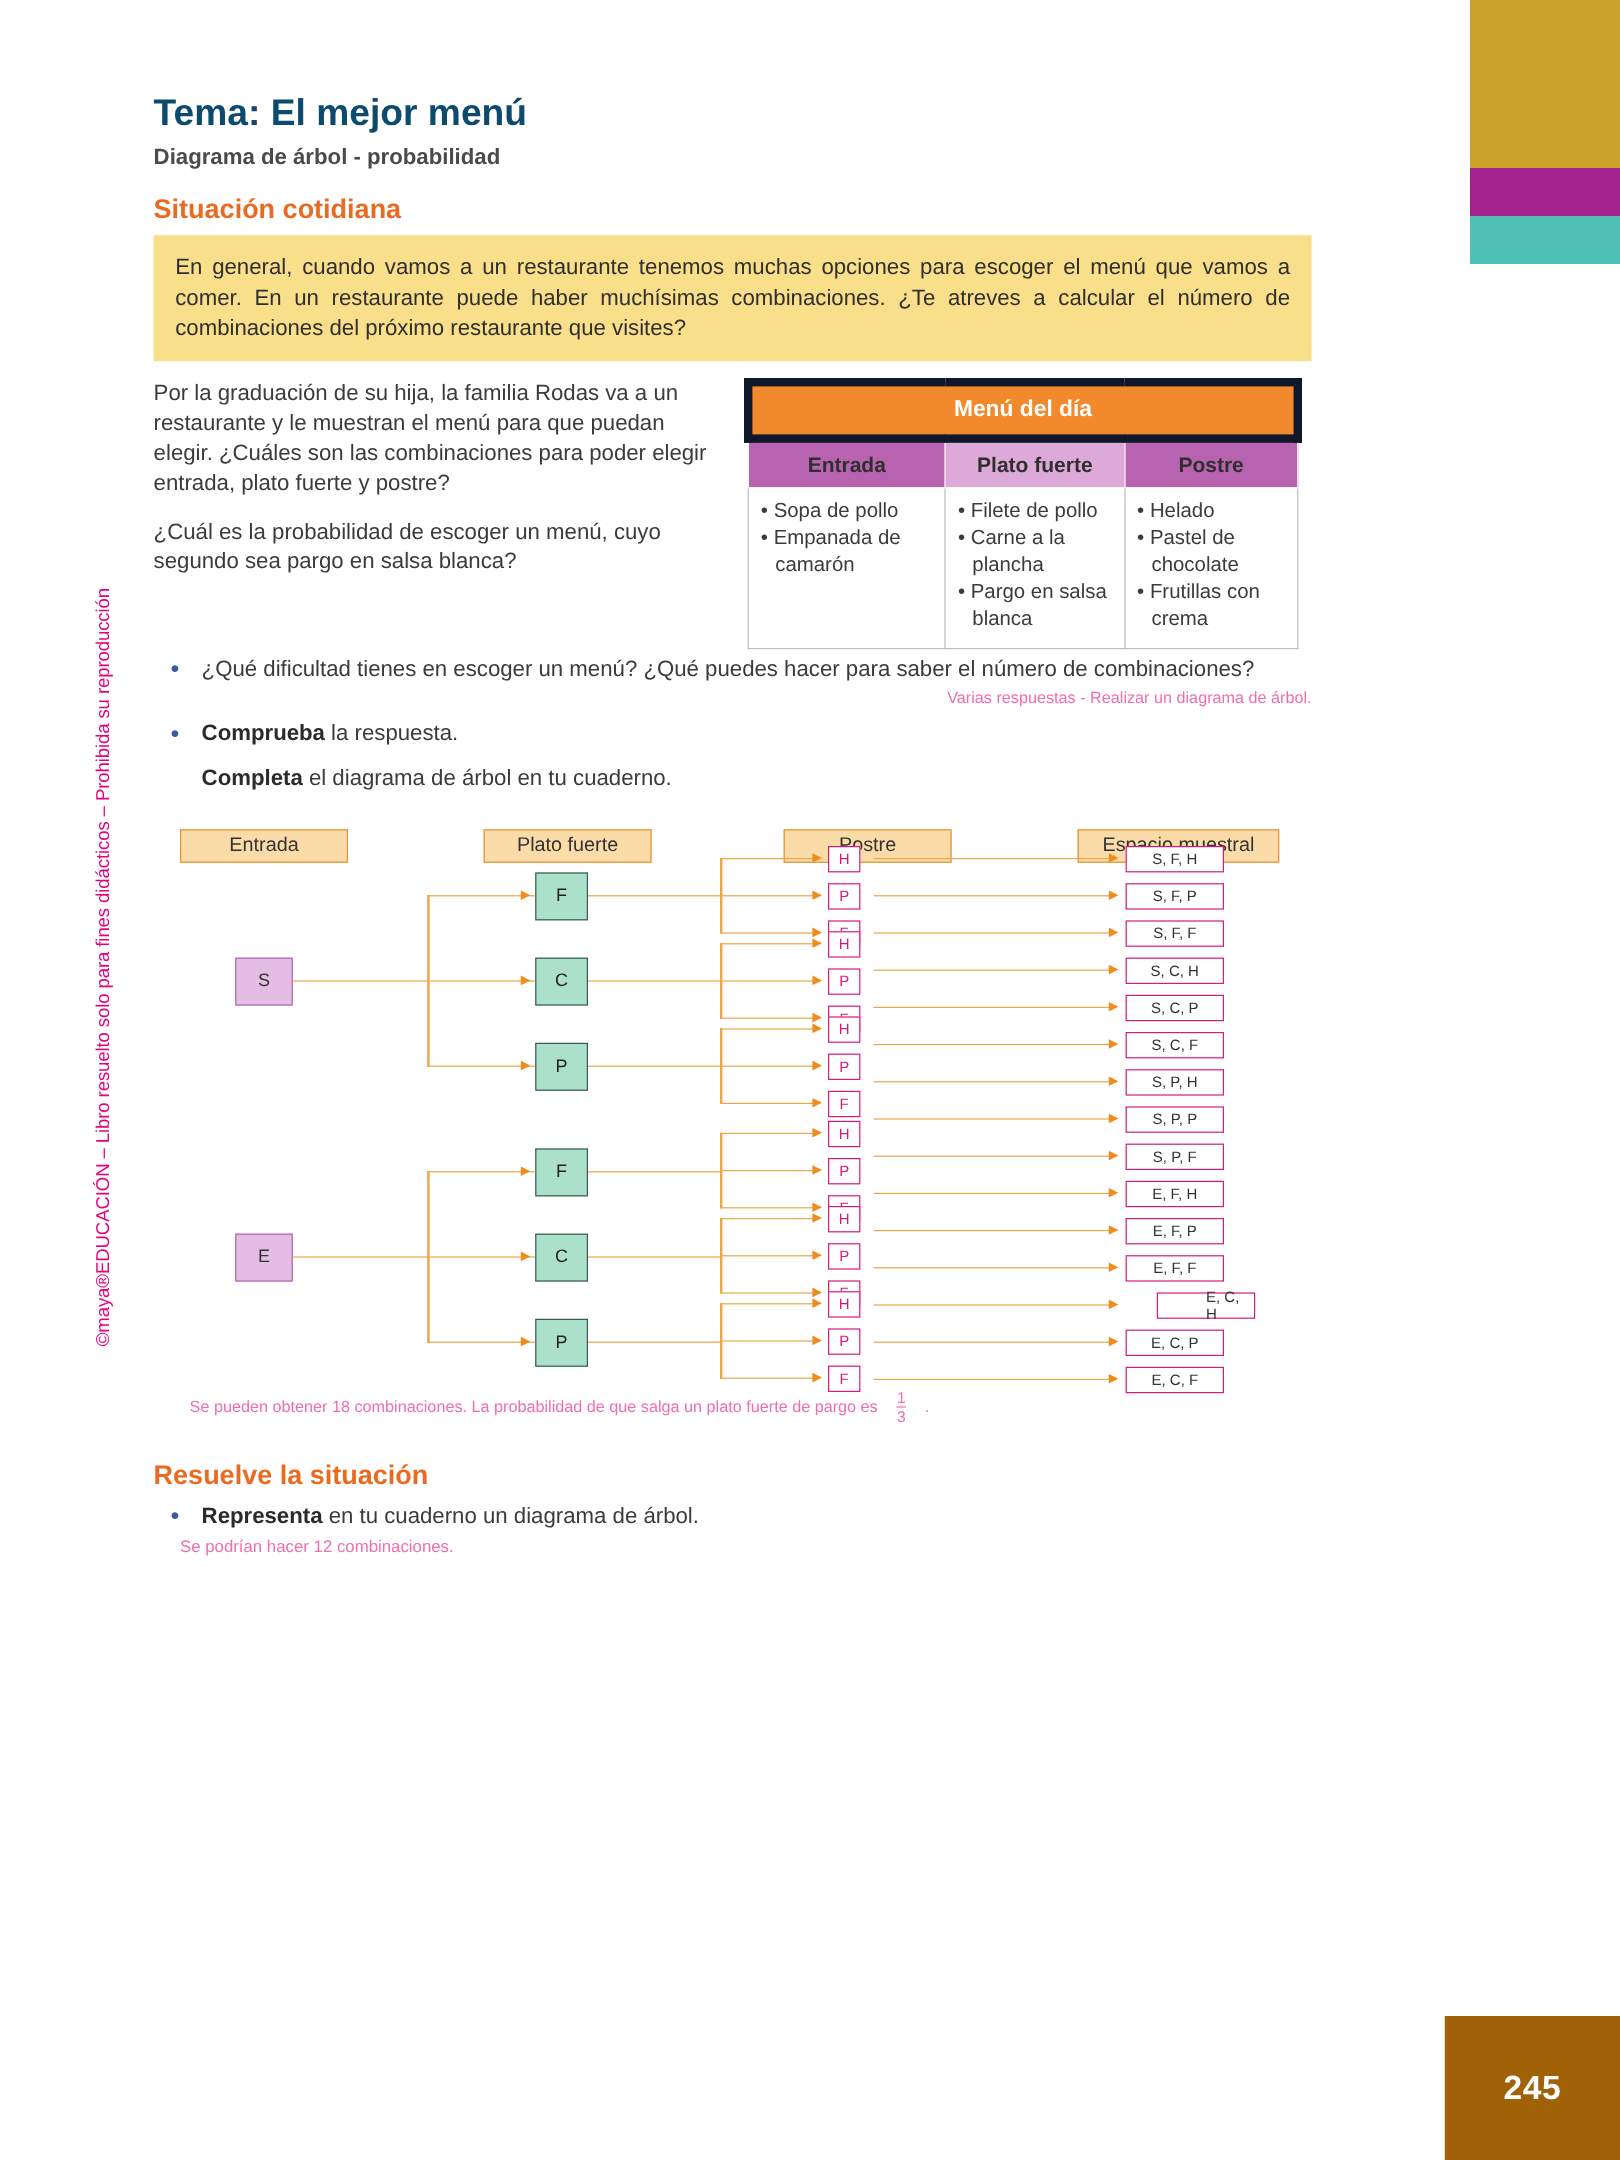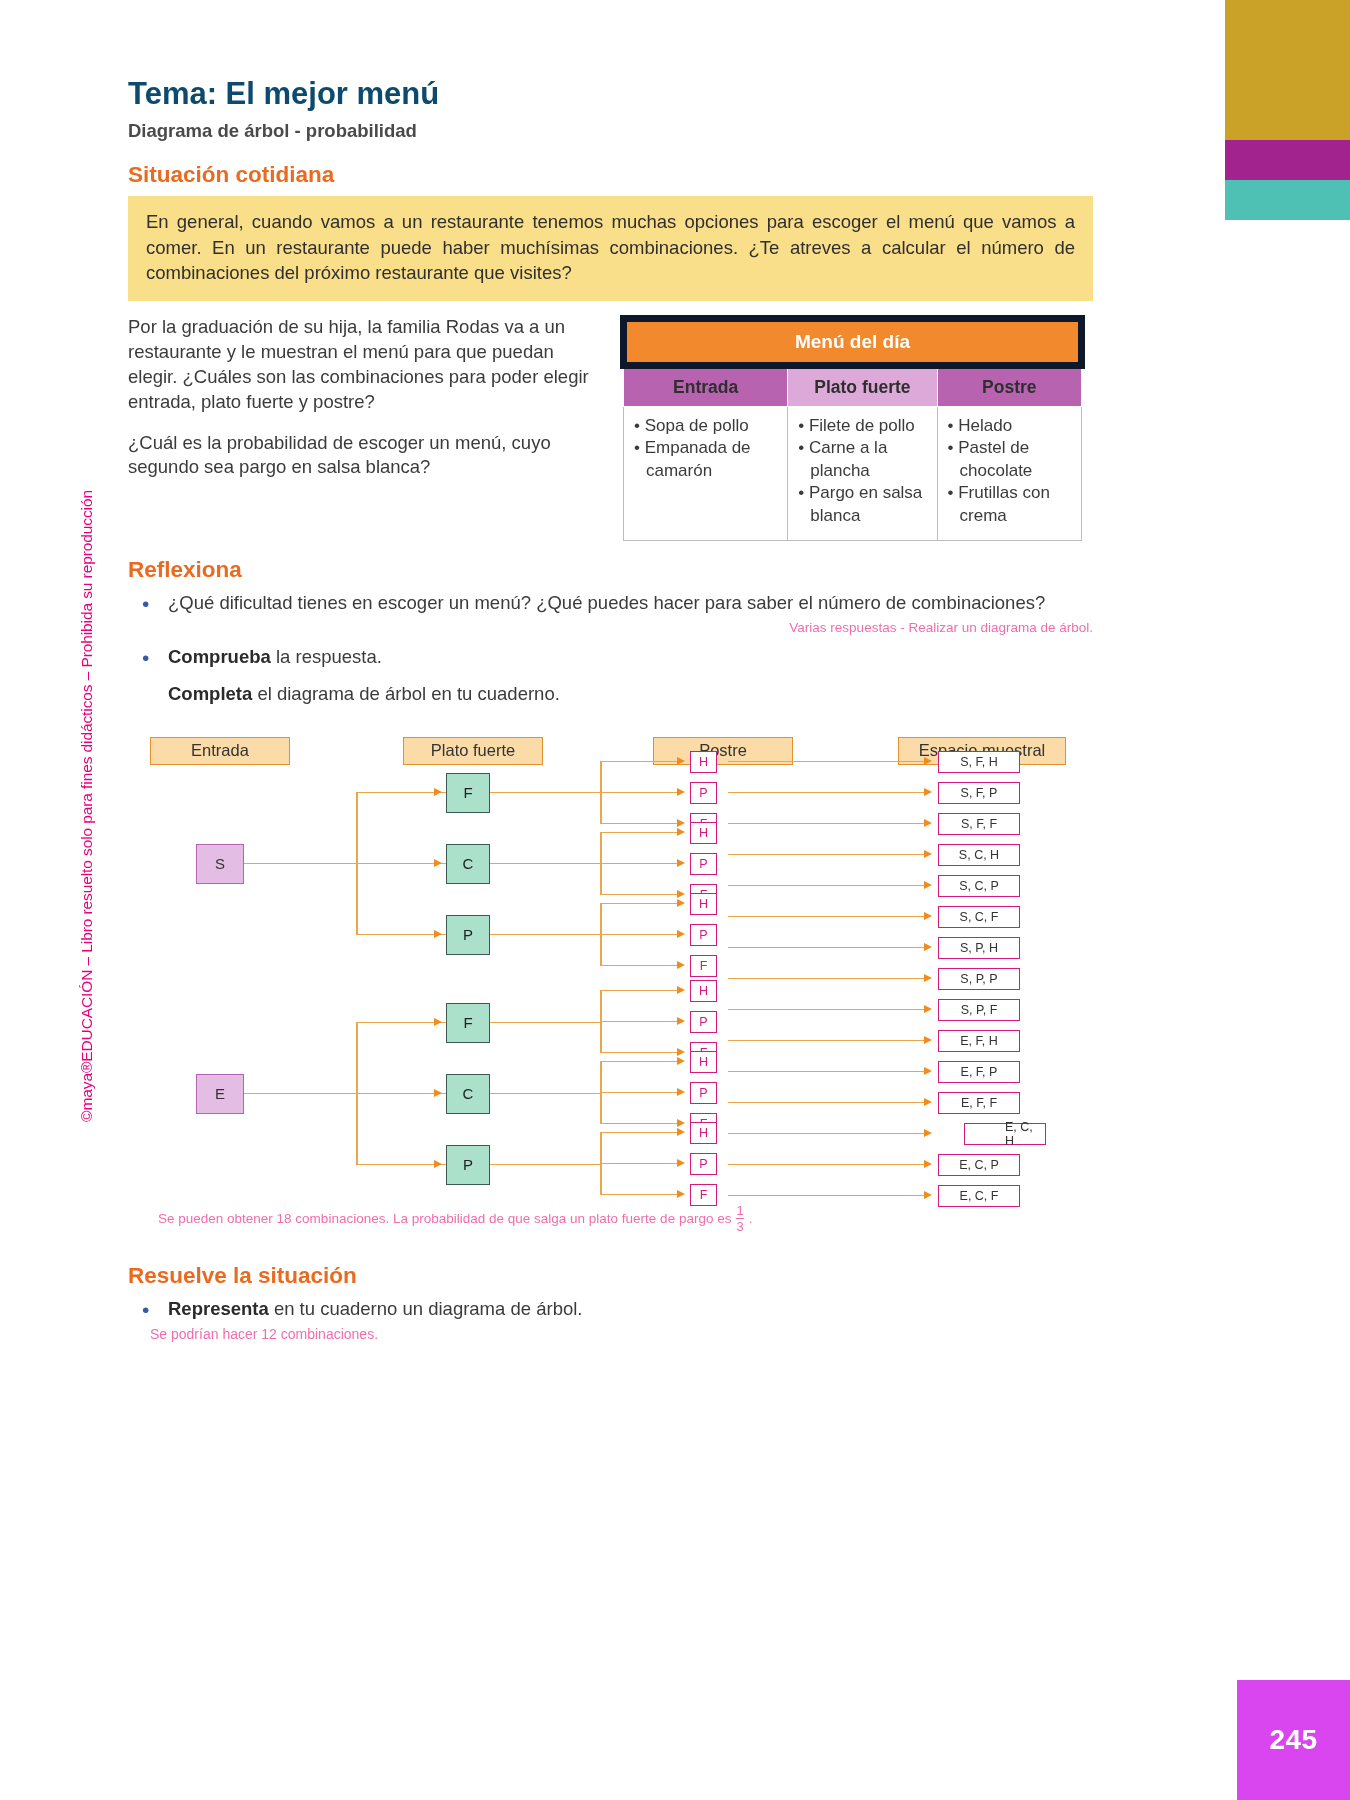--- a/index.html
+++ b/index.html
@@ -15,21 +15,21 @@
 
   
   .tab { position:absolute; right:0; }
   .tab-gold  { top:0;   width:125px; height:140px; background:#c9a227; }
   .tab-purple{ top:140px; width:125px; height:40px;  background:#a3238e; }
   .tab-teal  { top:180px; width:125px; height:40px;  background:#4fc0b4; }
 
   
   .page-block {
     position:absolute; right:0; bottom:0;
-    width:113px; height:120px; background:#d946ef;
+    width:146px; height:120px; background:#a16207;
     display:flex; align-items:center; justify-content:center;
   }
   .page-num { color:#ffffff; font-size:28px; font-weight:700; letter-spacing:.5px; }
 
   
   .side-credit {
     position:absolute; left:78px; top:490px;
     transform-origin:left top;
     transform:rotate(-90deg) translateX(-100%);
     white-space:nowrap;
@@ -147,21 +147,21 @@
   .arrow {
     position:absolute; width:0; height:0;
     border-top:4.5px solid transparent;
     border-bottom:4.5px solid transparent;
     border-left:8px solid #f08c1e;
   }
 
   .tree-note {
     position:absolute; left:30px; bottom:-4px;
     color:#f06eae; font-size:13.5px;
-    display:flex; align-items:center; gap:5px;
+    display:flex; align-items:center; gap:16px;
   }
   .frac { display:inline-flex; flex-direction:column; align-items:center; line-height:1; font-size:13px; }
   .frac .num { padding-bottom:1px; }
   .frac .den { border-top:1px solid #f06eae; padding-top:1px; }
 </style>
 </head>
 <body>
 
 <div class="tab tab-gold"></div>
 <div class="tab tab-purple"></div>
@@ -217,21 +217,20 @@
               <li>Helado</li>
               <li>Pastel de chocolate</li>
               <li>Frutillas con crema</li>
             </ul>
           </td>
         </tr>
       </tbody>
     </table>
   </div>
 
-  <h2 class="section tight">Reflexiona</h2>
 
   <ul class="blist">
     <li><span>¿Qué dificultad tienes en escoger un menú? ¿Qué puedes hacer para saber el número de combinaciones?</span></li>
   </ul>
   <div class="answer-pink">Varias respuestas - Realizar un diagrama de árbol.</div>
   <ul class="blist">
     <li><b>Comprueba</b><span> la respuesta.</span></li>
     <li class="nobul"><b>Completa</b><span> el diagrama de árbol en tu cuaderno.</span></li>
   </ul>
 

